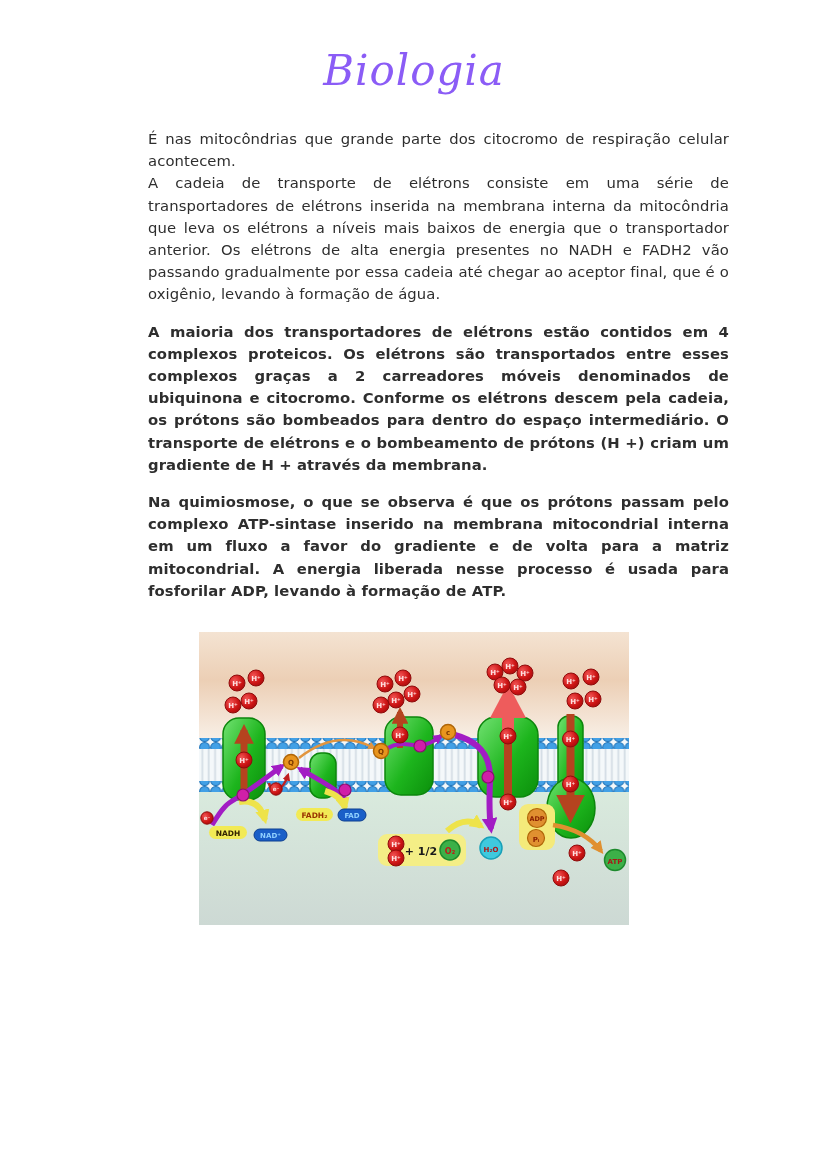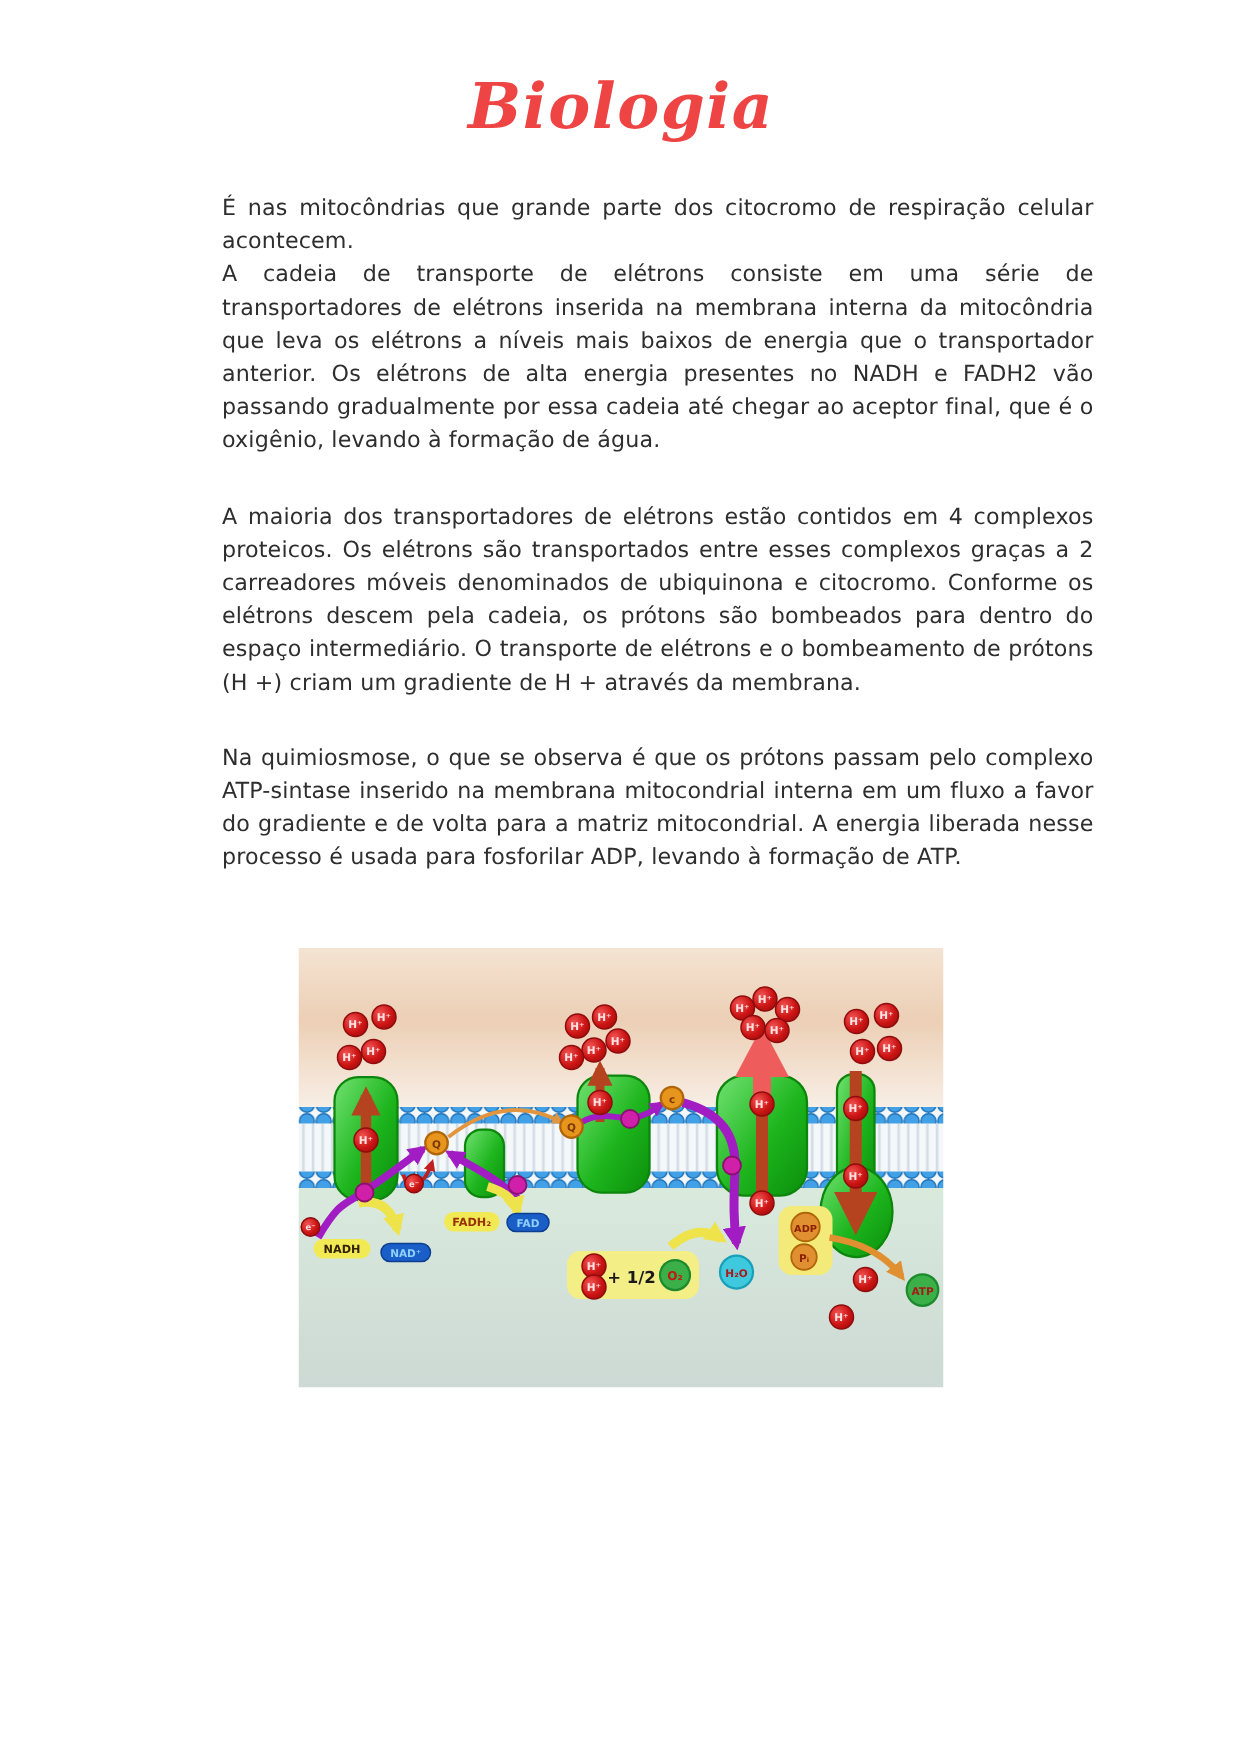--- a/index.html
+++ b/index.html
@@ -5,30 +5,30 @@
   * { margin:0; padding:0; box-sizing:border-box; }
   body { background:#e8e8e8; font-family:"DejaVu Sans", sans-serif; }
   .page {
     position:relative; width:828px; height:1169px; margin:0 auto;
     background:#ffffff; overflow:hidden;
   }
   .title {
     position:absolute; top:46px; left:0; width:100%;
     text-align:center;
     font-family:"DejaVu Serif", serif;
-    font-style:italic; font-weight:bold;
-    font-size:42px; color:#ef4444; letter-spacing:1px;
+    font-style:italic; font-weight:normal;
+    font-size:42px; color:#8b5cf6; letter-spacing:1px;
   }
   .textblock {
     position:absolute; left:148px; top:128px; width:581px;
     font-size:14.8px; line-height:22.2px; color:#2e2e2e;
     text-align:justify; letter-spacing:0.1px;
   }
   .textblock p { margin:0; }
-  .textblock p.spaced { margin-top:28px; }
+  .textblock p.spaced { margin-top:15px;font-weight:bold; }
   .figure-wrap {
     position:absolute; left:199px; top:632px; width:430px; height:293px;
   }
   svg text { font-family:"DejaVu Sans", sans-serif; font-weight:bold; }
 </style>
 </head>
 <body>
 
 <div class="page">
 

